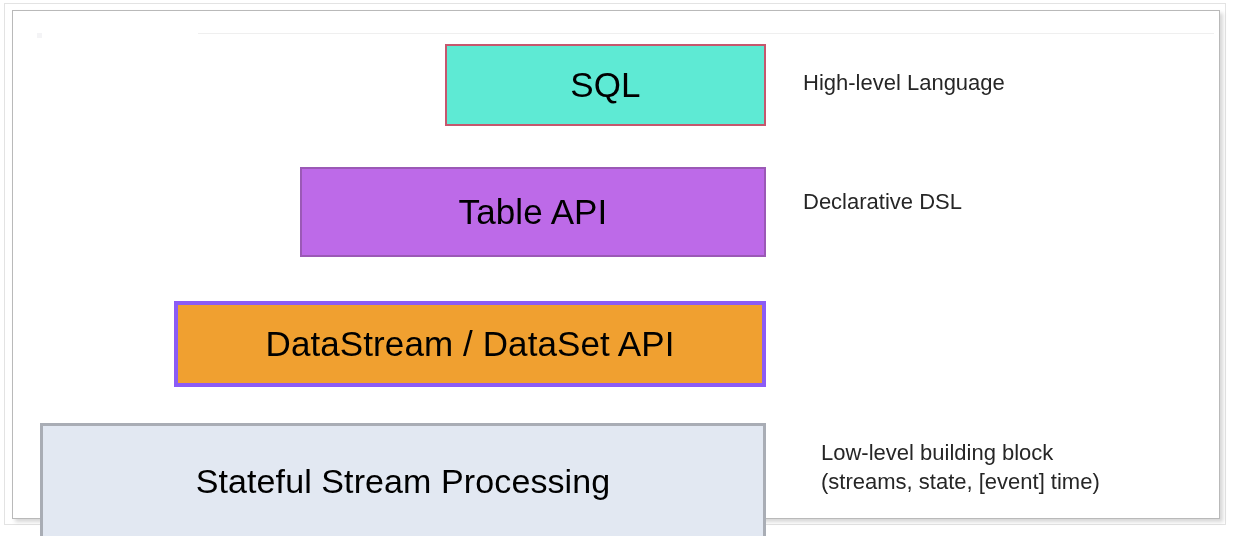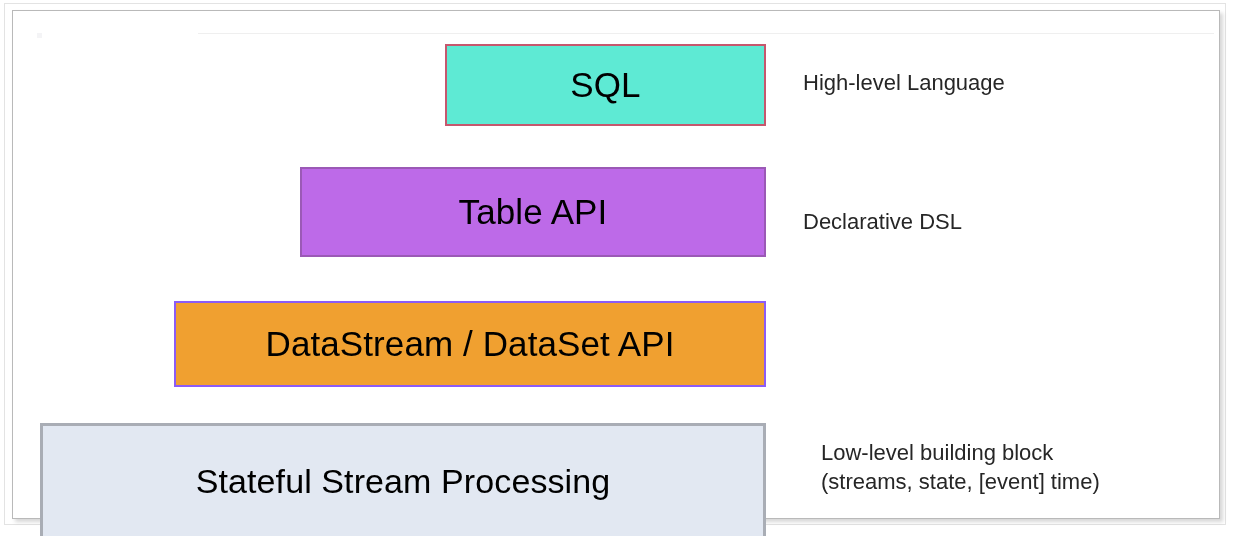--- a/index.html
+++ b/index.html
@@ -92,21 +92,21 @@
     background: #bd6ae8;
     border: 2px solid #9b59b6;
     font-size: 35px;
   }
   .box-datastream {
     left: 161px;
     top: 290px;
     width: 592px;
     height: 86px;
     background: #f0a030;
-    border: 2px solid #8b5cf6;
+    border: 4px solid #8b5cf6;
     font-size: 35px;
   }
   .box-stateful {
     left: 27px;
     top: 412px;
     width: 726px;
     height: 117px;
     background: #e2e8f2;
     border: 3px solid #a9adb5;
     font-size: 34px;
@@ -115,21 +115,21 @@
   
   .note {
     position: absolute;
     left: 790px;
     color: #262626;
     font-size: 22px;
     line-height: 29px;
     white-space: pre-line;
   }
   .note-sql       { top: 57px; }
-  .note-table     { top: 196px; }
+  .note-table     { top: 176px; }
   .note-core      { top: 318px; }
   .note-stateful  { top: 427px; margin-left: 18px; }
 </style>
 </head>
 <body>
 
 <div id="canvas">
 
   <div class="frame-outer"></div>
   <div class="frame-inner">

